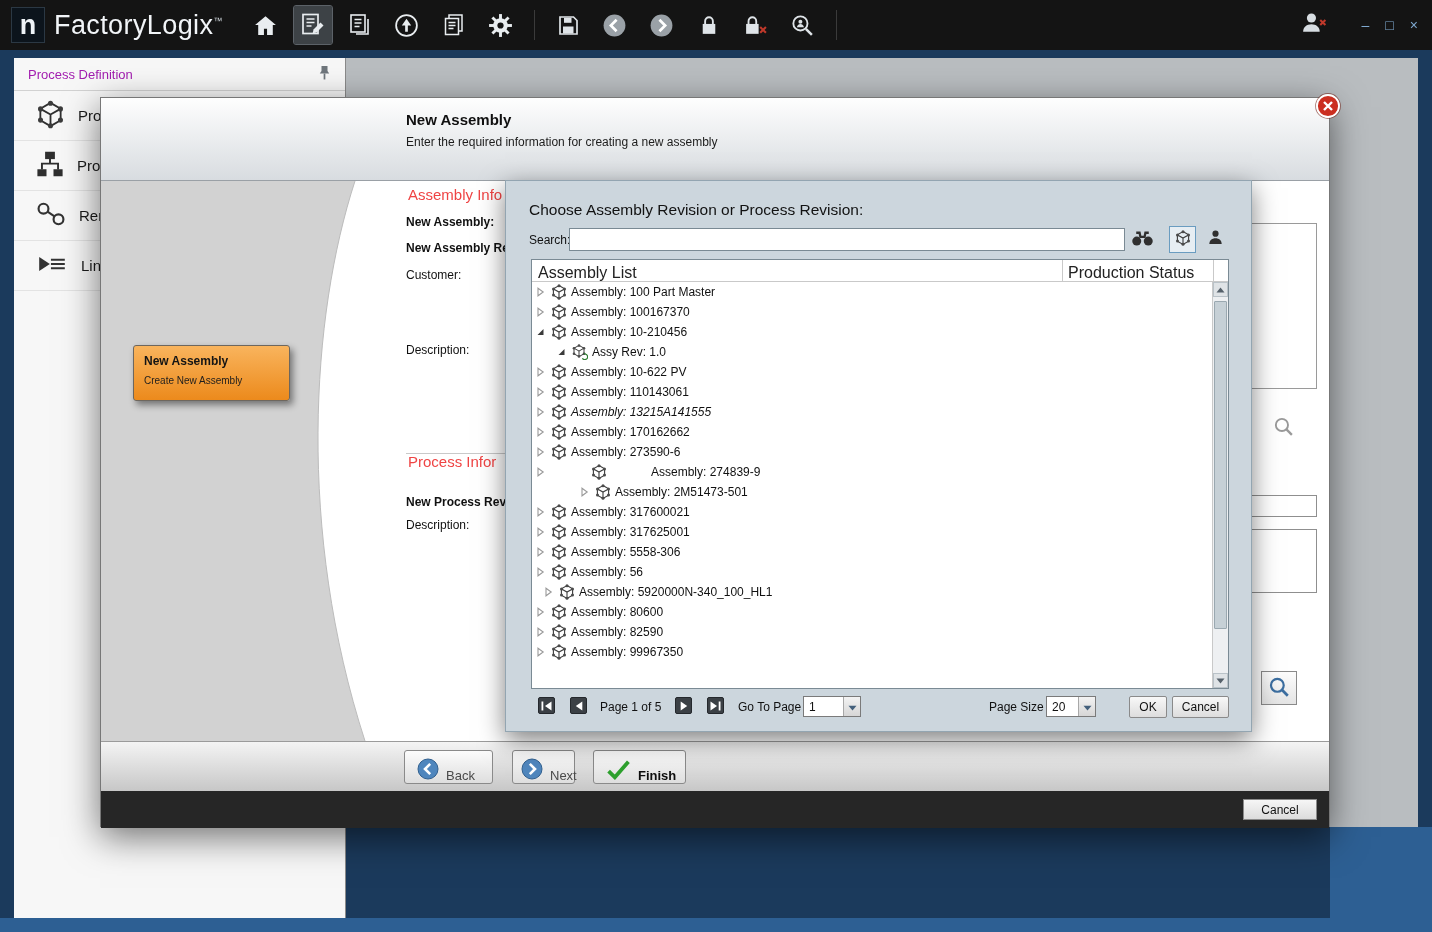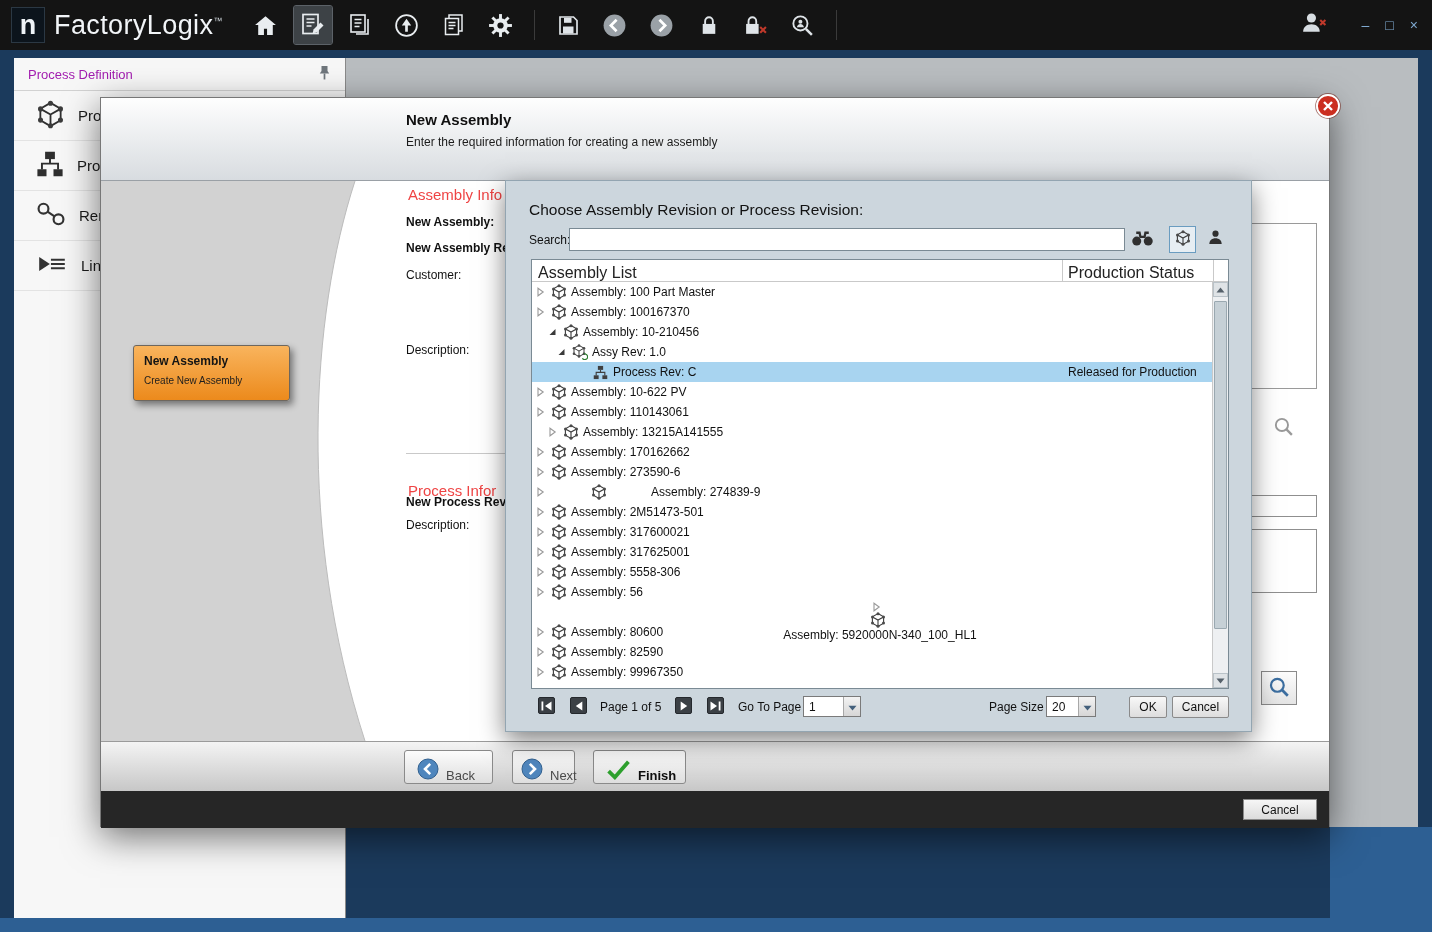--- a/index.html
+++ b/index.html
@@ -257,21 +257,21 @@
       <svg class="curve" width="400" height="560">
         <path d="M0 0 H254 C210 135 196 350 264 560 H0 Z" fill="#d2d2d2"></path>
         <path d="M254 0 C210 135 196 350 264 560" fill="none" stroke="#bcbcbc"></path>
       </svg>
       <div class="sect" style="left:307px;top:5px">Assembly Info</div>
       <div class="fld b" style="left:305px;top:34px">New Assembly:</div>
       <div class="fld b" style="left:305px;top:60px">New Assembly Re</div>
       <div class="fld" style="left:305px;top:87px">Customer:</div>
       <div class="fld" style="left:305px;top:162px">Description:</div>
       <div class="divider" style="left:305px;top:272px;width:180px"></div>
-      <div class="sect" style="left:307px;top:301px">Process Infor</div>
+      <div class="sect" style="left:307px;top:272px">Process Infor</div>
       <div class="fld b" style="left:305px;top:314px">New Process Revi</div>
       <div class="fld" style="left:305px;top:337px">Description:</div>
       <div class="rb-box"></div>
       <span class="rb-mag"><svg width="21" height="21" viewBox="0 0 20 20">
             <circle cx="8.5" cy="8.5" r="5.8" fill="none" stroke="#9a9a9a" stroke-width="1.8"></circle>
             <path d="M12.8 12.8 18 18" stroke="#9a9a9a" stroke-width="2.2"></path>
           </svg></span>
       <input class="rb-input" value="" style="">
       <div class="rb-textarea"></div>
       <button class="rb-search-btn">
@@ -385,21 +385,21 @@
                 <circle cx="8" cy="1.8" r="1.5" fill="#4a4a4a"></circle>
                 <circle cx="13.5" cy="4.9" r="1.5" fill="#4a4a4a"></circle>
                 <circle cx="13.5" cy="11.1" r="1.5" fill="#4a4a4a"></circle>
                 <circle cx="8" cy="14.2" r="1.5" fill="#4a4a4a"></circle>
                 <circle cx="2.5" cy="11.1" r="1.5" fill="#4a4a4a"></circle>
                 <circle cx="2.5" cy="4.9" r="1.5" fill="#4a4a4a"></circle>
               </svg>
             </span>
             <span class="row-label">Assembly: 100167370</span>
           </div>
-          <div class="tree-row" style="padding-left: 16px; text-align: right;">
+          <div class="tree-row" style="padding-left: 4px; text-align: right;">
             <span class="expander">
               <svg width="9" height="10" viewBox="0 0 9 10">
                 <path d="M7.5 2v6h-6Z" fill="#3a3a3a"></path>
               </svg>
             </span>
             <span class="row-icon">
               <svg width="16" height="16" viewBox="0 0 16 16">
                 <path d="M8 1.6 13.6 4.8v6.4L8 14.4 2.4 11.2V4.8Z" fill="none" stroke="#3c3c3c" stroke-width="1.1"></path>
                 <path d="M2.5 4.9 8 8l5.5-3.1M8 8v6.2" fill="none" stroke="#3c3c3c" stroke-width="1.1"></path>
                 <circle cx="8" cy="1.8" r="1.5" fill="#4a4a4a"></circle>
@@ -427,33 +427,20 @@
                 <circle cx="12" cy="9.7" r="1.3" fill="#4a4a4a"></circle>
                 <circle cx="7" cy="12.4" r="1.3" fill="#4a4a4a"></circle>
                 <circle cx="2" cy="9.7" r="1.3" fill="#4a4a4a"></circle>
                 <circle cx="2" cy="4.3" r="1.3" fill="#4a4a4a"></circle>
                 <path d="M10.4 14.2a2.8 2.8 0 1 0 2.4-4.2" fill="none" stroke="#2e7d32" stroke-width="1.2"></path>
                 <path d="M12.4 8.6l1.5 1.5-2.1.4Z" fill="#2e7d32"></path>
               </svg>
             </span>
             <span class="row-label">Assy Rev: 1.0</span>
           </div>
-          <div class="tree-row selected" style="padding-left: 46px;">
-            <span class="expander"></span>
-            <span class="row-icon">
-              <svg width="15" height="15" viewBox="0 0 16 16">
-                <rect x="5.2" y="1" width="5.6" height="4.2" fill="#3f3f3f"></rect>
-                <path d="M8 5.2v2.6M3.4 11.2V7.8h9.2v3.4" fill="none" stroke="#3f3f3f" stroke-width="1.2"></path>
-                <rect x="0.8" y="11" width="5.2" height="4" fill="#3f3f3f"></rect>
-                <rect x="10" y="11" width="5.2" height="4" fill="#3f3f3f"></rect>
-              </svg>
-            </span>
-            <span class="row-label">Process Rev: C</span>
-            <span class="row-status">Released for Production</span>
-          </div>
           <div class="tree-row" style="padding-left: 4px;">
             <span class="expander">
               <svg width="9" height="10" viewBox="0 0 9 10">
                 <path d="M2 1.2 7.2 5 2 8.8Z" fill="none" stroke="#9a9a9a" stroke-width="1.1"></path>
               </svg>
             </span>
             <span class="row-icon">
               <svg width="16" height="16" viewBox="0 0 16 16">
                 <path d="M8 1.6 13.6 4.8v6.4L8 14.4 2.4 11.2V4.8Z" fill="none" stroke="#3c3c3c" stroke-width="1.1"></path>
                 <path d="M2.5 4.9 8 8l5.5-3.1M8 8v6.2" fill="none" stroke="#3c3c3c" stroke-width="1.1"></path>
@@ -480,21 +467,21 @@
                 <circle cx="8" cy="1.8" r="1.5" fill="#4a4a4a"></circle>
                 <circle cx="13.5" cy="4.9" r="1.5" fill="#4a4a4a"></circle>
                 <circle cx="13.5" cy="11.1" r="1.5" fill="#4a4a4a"></circle>
                 <circle cx="8" cy="14.2" r="1.5" fill="#4a4a4a"></circle>
                 <circle cx="2.5" cy="11.1" r="1.5" fill="#4a4a4a"></circle>
                 <circle cx="2.5" cy="4.9" r="1.5" fill="#4a4a4a"></circle>
               </svg>
             </span>
             <span class="row-label">Assembly: 110143061</span>
           </div>
-          <div class="tree-row" style="padding-left: 16px;">
+          <div class="tree-row" style="padding-left: 4px; font-style: italic;">
             <span class="expander">
               <svg width="9" height="10" viewBox="0 0 9 10">
                 <path d="M2 1.2 7.2 5 2 8.8Z" fill="none" stroke="#9a9a9a" stroke-width="1.1"></path>
               </svg>
             </span>
             <span class="row-icon">
               <svg width="16" height="16" viewBox="0 0 16 16">
                 <path d="M8 1.6 13.6 4.8v6.4L8 14.4 2.4 11.2V4.8Z" fill="none" stroke="#3c3c3c" stroke-width="1.1"></path>
                 <path d="M2.5 4.9 8 8l5.5-3.1M8 8v6.2" fill="none" stroke="#3c3c3c" stroke-width="1.1"></path>
                 <circle cx="8" cy="1.8" r="1.5" fill="#4a4a4a"></circle>
@@ -560,21 +547,21 @@
                 <circle cx="8" cy="1.8" r="1.5" fill="#4a4a4a"></circle>
                 <circle cx="13.5" cy="4.9" r="1.5" fill="#4a4a4a"></circle>
                 <circle cx="13.5" cy="11.1" r="1.5" fill="#4a4a4a"></circle>
                 <circle cx="8" cy="14.2" r="1.5" fill="#4a4a4a"></circle>
                 <circle cx="2.5" cy="11.1" r="1.5" fill="#4a4a4a"></circle>
                 <circle cx="2.5" cy="4.9" r="1.5" fill="#4a4a4a"></circle>
               </svg>
             </span>
             <span class="row-label">Assembly: 274839-9</span>
           </div>
-          <div class="tree-row" style="padding-left: 4px;">
+          <div class="tree-row" style="padding-left: 4px; margin-left: 44px;">
             <span class="expander">
               <svg width="9" height="10" viewBox="0 0 9 10">
                 <path d="M2 1.2 7.2 5 2 8.8Z" fill="none" stroke="#9a9a9a" stroke-width="1.1"></path>
               </svg>
             </span>
             <span class="row-icon">
               <svg width="16" height="16" viewBox="0 0 16 16">
                 <path d="M8 1.6 13.6 4.8v6.4L8 14.4 2.4 11.2V4.8Z" fill="none" stroke="#3c3c3c" stroke-width="1.1"></path>
                 <path d="M2.5 4.9 8 8l5.5-3.1M8 8v6.2" fill="none" stroke="#3c3c3c" stroke-width="1.1"></path>
                 <circle cx="8" cy="1.8" r="1.5" fill="#4a4a4a"></circle>
@@ -660,21 +647,21 @@
                 <circle cx="8" cy="1.8" r="1.5" fill="#4a4a4a"></circle>
                 <circle cx="13.5" cy="4.9" r="1.5" fill="#4a4a4a"></circle>
                 <circle cx="13.5" cy="11.1" r="1.5" fill="#4a4a4a"></circle>
                 <circle cx="8" cy="14.2" r="1.5" fill="#4a4a4a"></circle>
                 <circle cx="2.5" cy="11.1" r="1.5" fill="#4a4a4a"></circle>
                 <circle cx="2.5" cy="4.9" r="1.5" fill="#4a4a4a"></circle>
               </svg>
             </span>
             <span class="row-label">Assembly: 56</span>
           </div>
-          <div class="tree-row" style="padding-left: 12px; flex-direction: column;">
+          <div class="tree-row" style="padding-left: 12px;">
             <span class="expander">
               <svg width="9" height="10" viewBox="0 0 9 10">
                 <path d="M2 1.2 7.2 5 2 8.8Z" fill="none" stroke="#9a9a9a" stroke-width="1.1"></path>
               </svg>
             </span>
             <span class="row-icon">
               <svg width="16" height="16" viewBox="0 0 16 16">
                 <path d="M8 1.6 13.6 4.8v6.4L8 14.4 2.4 11.2V4.8Z" fill="none" stroke="#3c3c3c" stroke-width="1.1"></path>
                 <path d="M2.5 4.9 8 8l5.5-3.1M8 8v6.2" fill="none" stroke="#3c3c3c" stroke-width="1.1"></path>
                 <circle cx="8" cy="1.8" r="1.5" fill="#4a4a4a"></circle>

